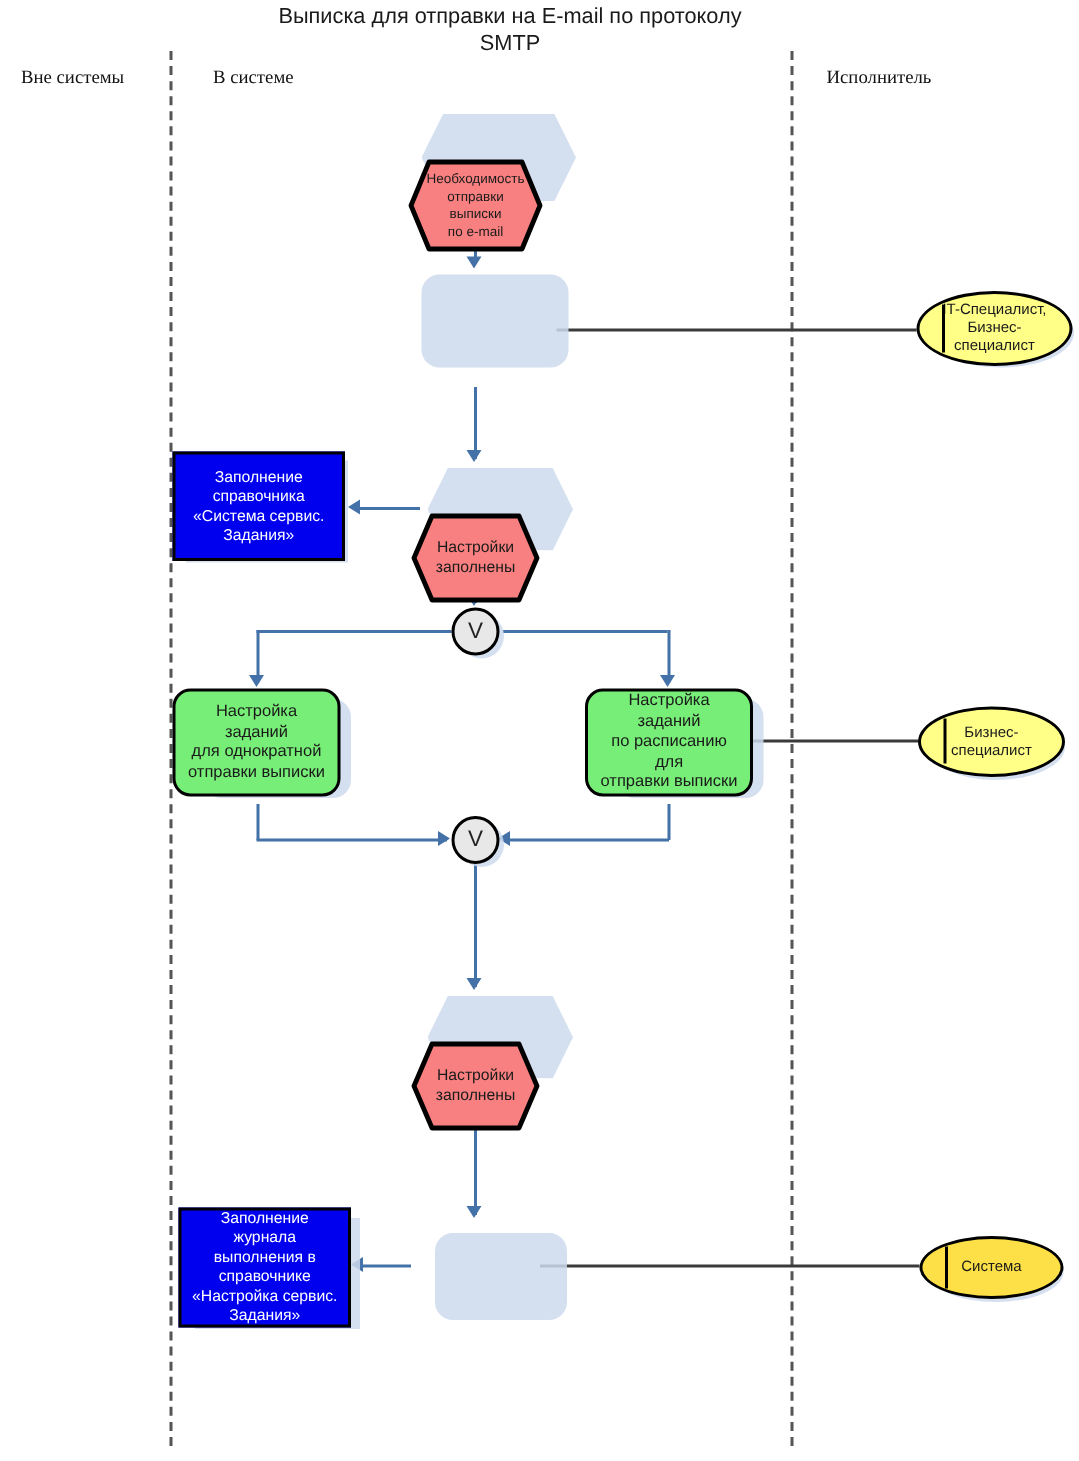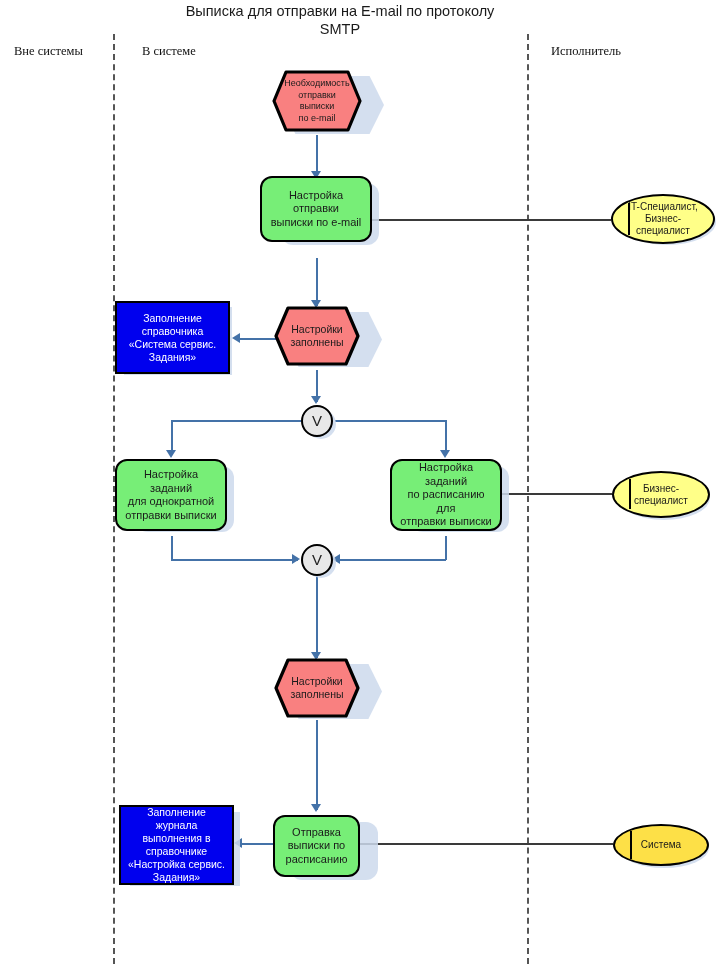--- a/index.html
+++ b/index.html
@@ -99,21 +99,21 @@
   
   .proc {
     background: #77ee77;
     border: 2.6px solid #000000;
     border-radius: 12px;
     padding: 2px 6px;
   }
   .proc-shadow { border-radius: 12px; }
 
   
-  .hexwrap { position: absolute; z-index: 5; }
+  .hexwrap { position: absolute; z-index: 5; margin-top: 36px; }
   .hexwrap svg { display: block; }
   .hextext {
     position: absolute;
     inset: 0;
     display: flex;
     align-items: center;
     justify-content: center;
     text-align: center;
     font-family: "Liberation Sans", sans-serif;
     font-size: 10.5px;
@@ -224,24 +224,20 @@
   <div class="hexwrap" style="left:272px; top:70px; width:90px; height:62px;">
     <svg width="90" height="62" viewBox="0 0 90 62">
       <polygon points="14,2 76,2 88,31 76,60 14,60 2,31" fill="#f98080" stroke="#000000" stroke-width="3.2" stroke-linejoin="round"></polygon>
     </svg>
     <div class="hextext small">Необходимость
 отправки   выписки
 по e-mail</div>
   </div>
 
   <div class="shadow proc-shadow" style="left:281px; top:183px; width:98px; height:62px;"></div>
-  <div class="node proc" style="left:260px; top:176px; width:112px; height:66px;">
-    <span>Настройка отправки
-выписки по e-mail</span>
-  </div>
 
   <div class="shadow ellipse-shadow" style="left:618px; top:199px; width:98px; height:46px;"></div>
   <div class="node ellipse ellipse-yellow" style="left:611px; top:194px; width:104px; height:50px;">
     <span>IT-Специалист,
 Бизнес-специалист</span>
   </div>
   <div class="ellipse-bar" style="left:628px; top:203px; height:32px;"></div>
 
   <div class="shadow" style="left:124px; top:307px; width:108px; height:68px;"></div>
   <div class="node data-box" style="left:115px; top:301px; width:115px; height:73px;">
@@ -303,25 +299,20 @@
   <div class="shadow" style="left:130px; top:812px; width:110px; height:74px;"></div>
   <div class="node data-box" style="left:119px; top:805px; width:115px; height:80px;">
     <span>Заполнение журнала
 выполнения в
 справочнике
 «Настройка сервис.
 Задания»</span>
   </div>
 
   <div class="shadow proc-shadow" style="left:290px; top:822px; width:88px; height:58px;"></div>
-  <div class="node proc" style="left:273px; top:815px; width:87px; height:62px;">
-    <span>Отправка
-выписки по
-расписанию</span>
-  </div>
 
   <div class="shadow ellipse-shadow" style="left:619px; top:828px; width:90px; height:40px;"></div>
   <div class="node ellipse ellipse-orange" style="left:613px; top:824px; width:96px; height:42px;">
     <span>Система</span>
   </div>
   <div class="ellipse-bar" style="left:630px; top:831px; height:28px;"></div>
 
 </div>
 
 </body></html>

